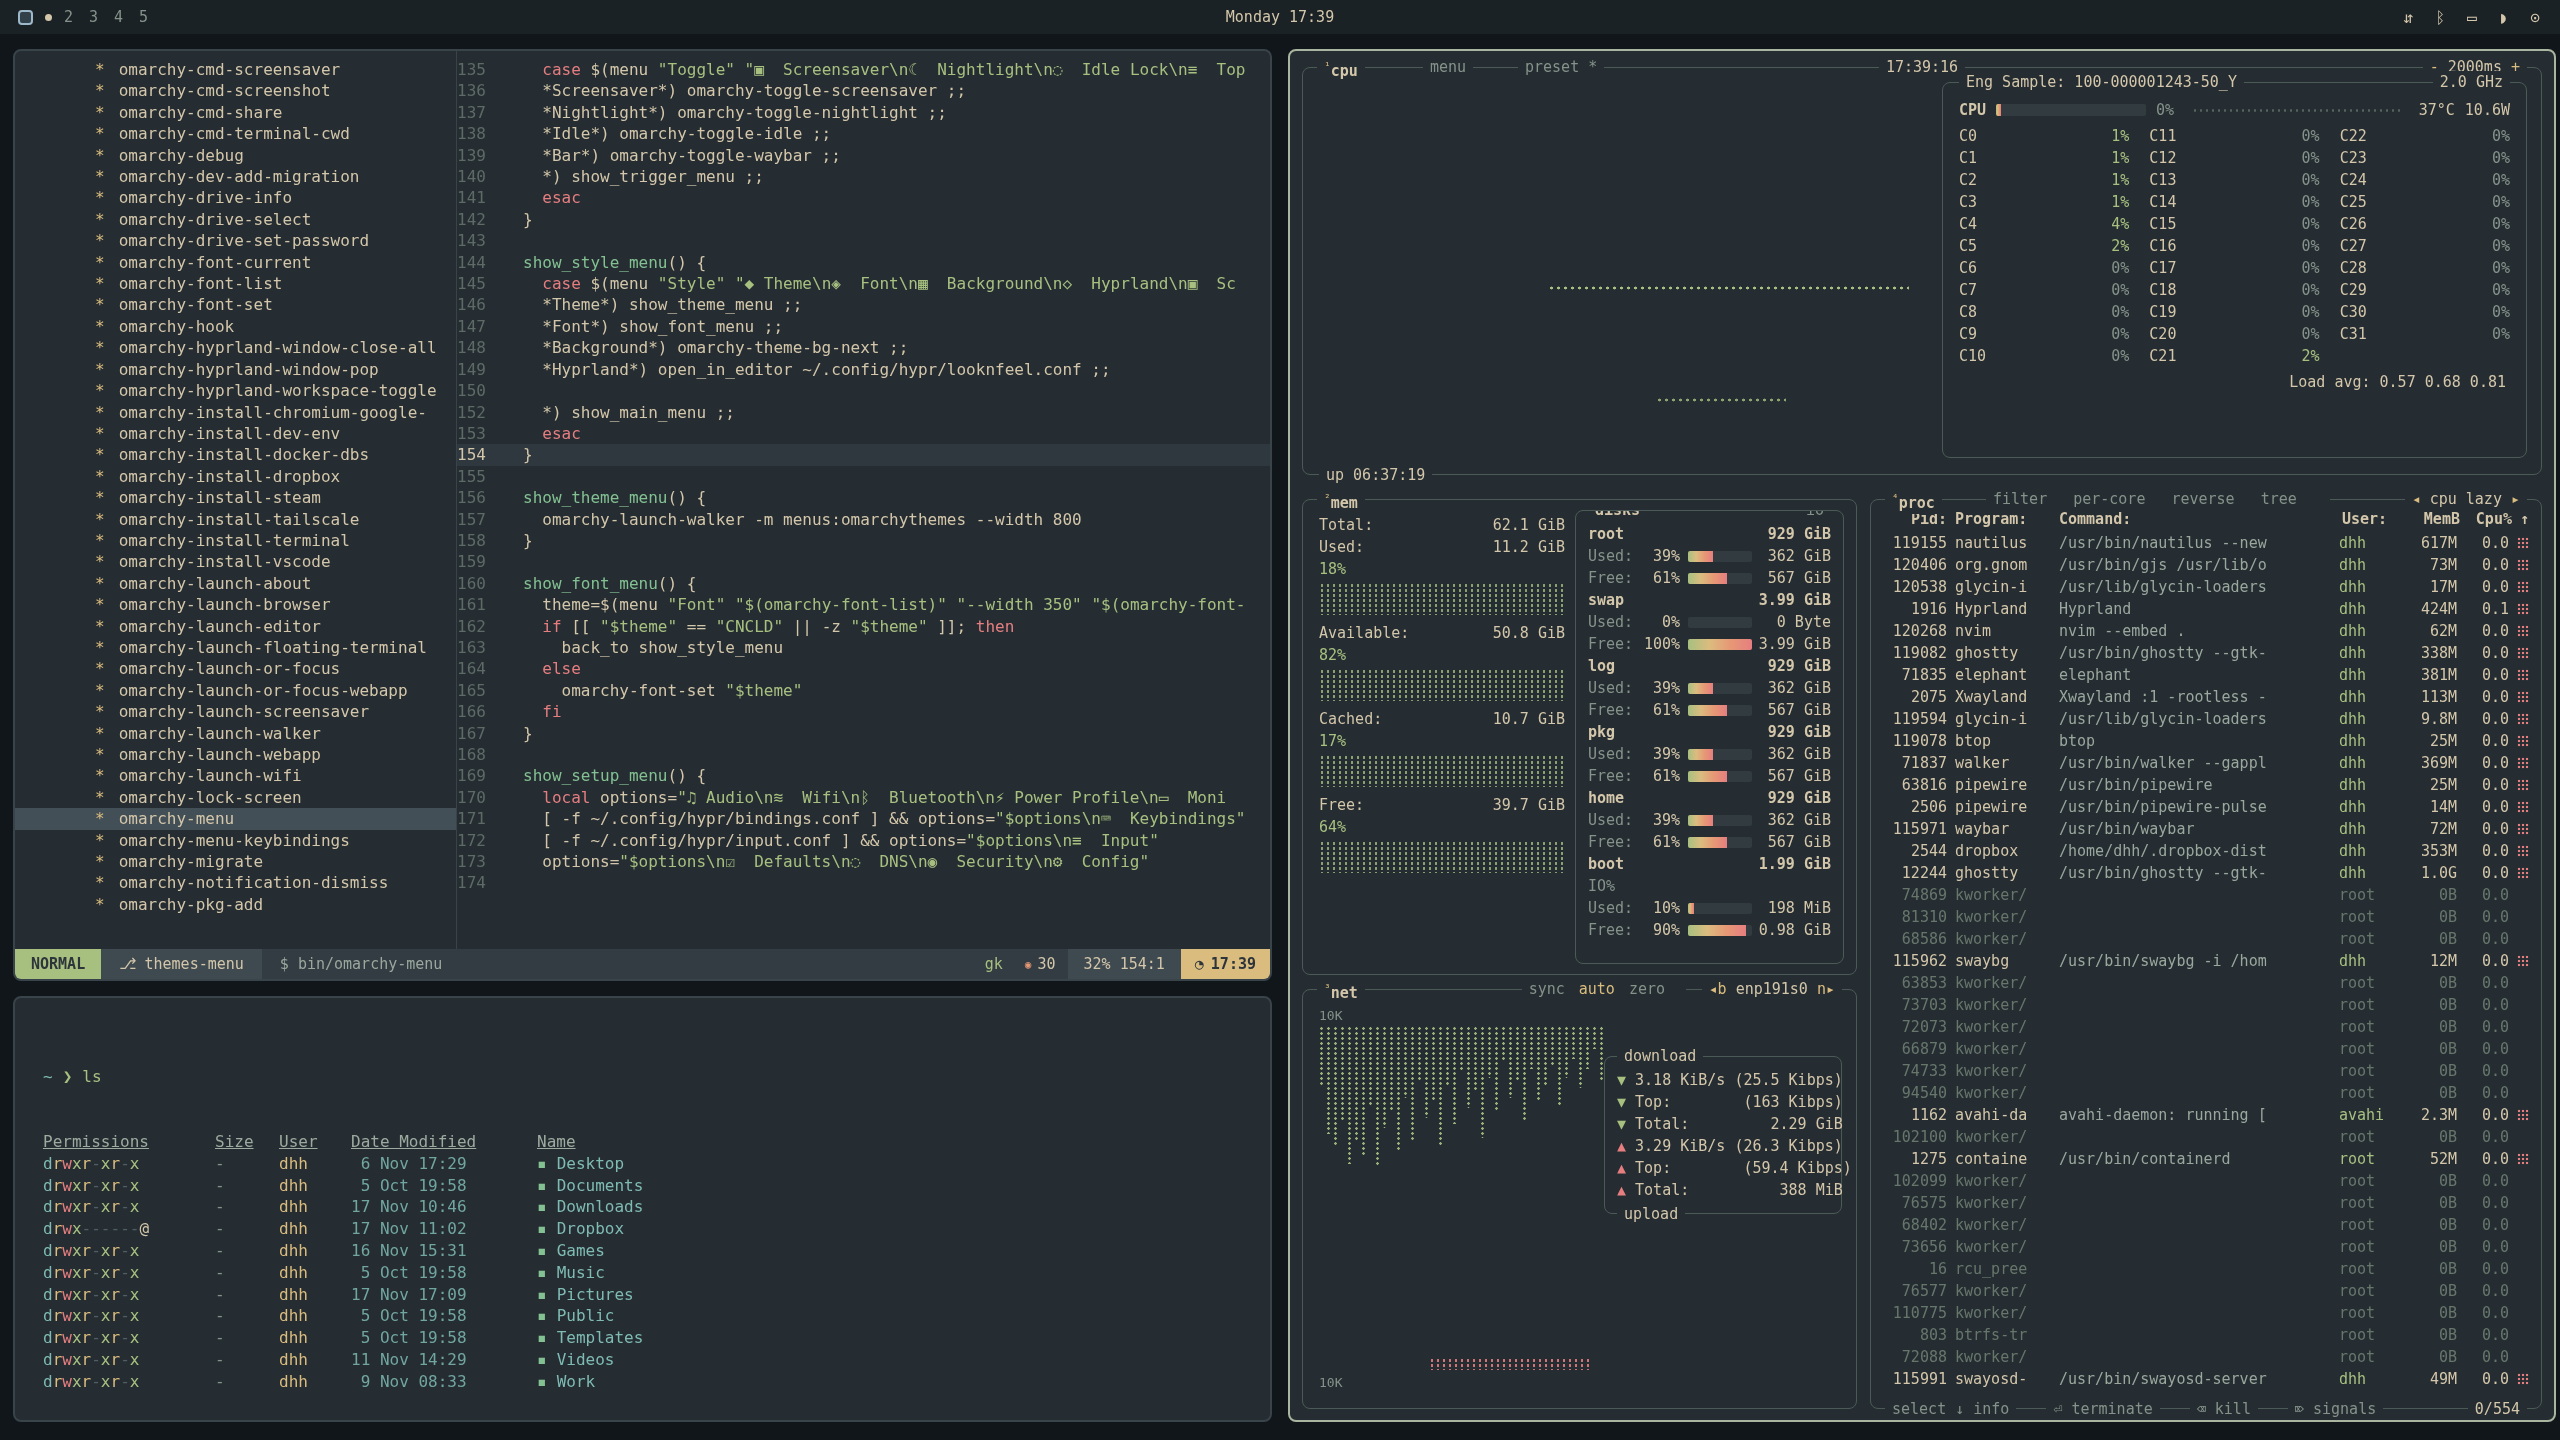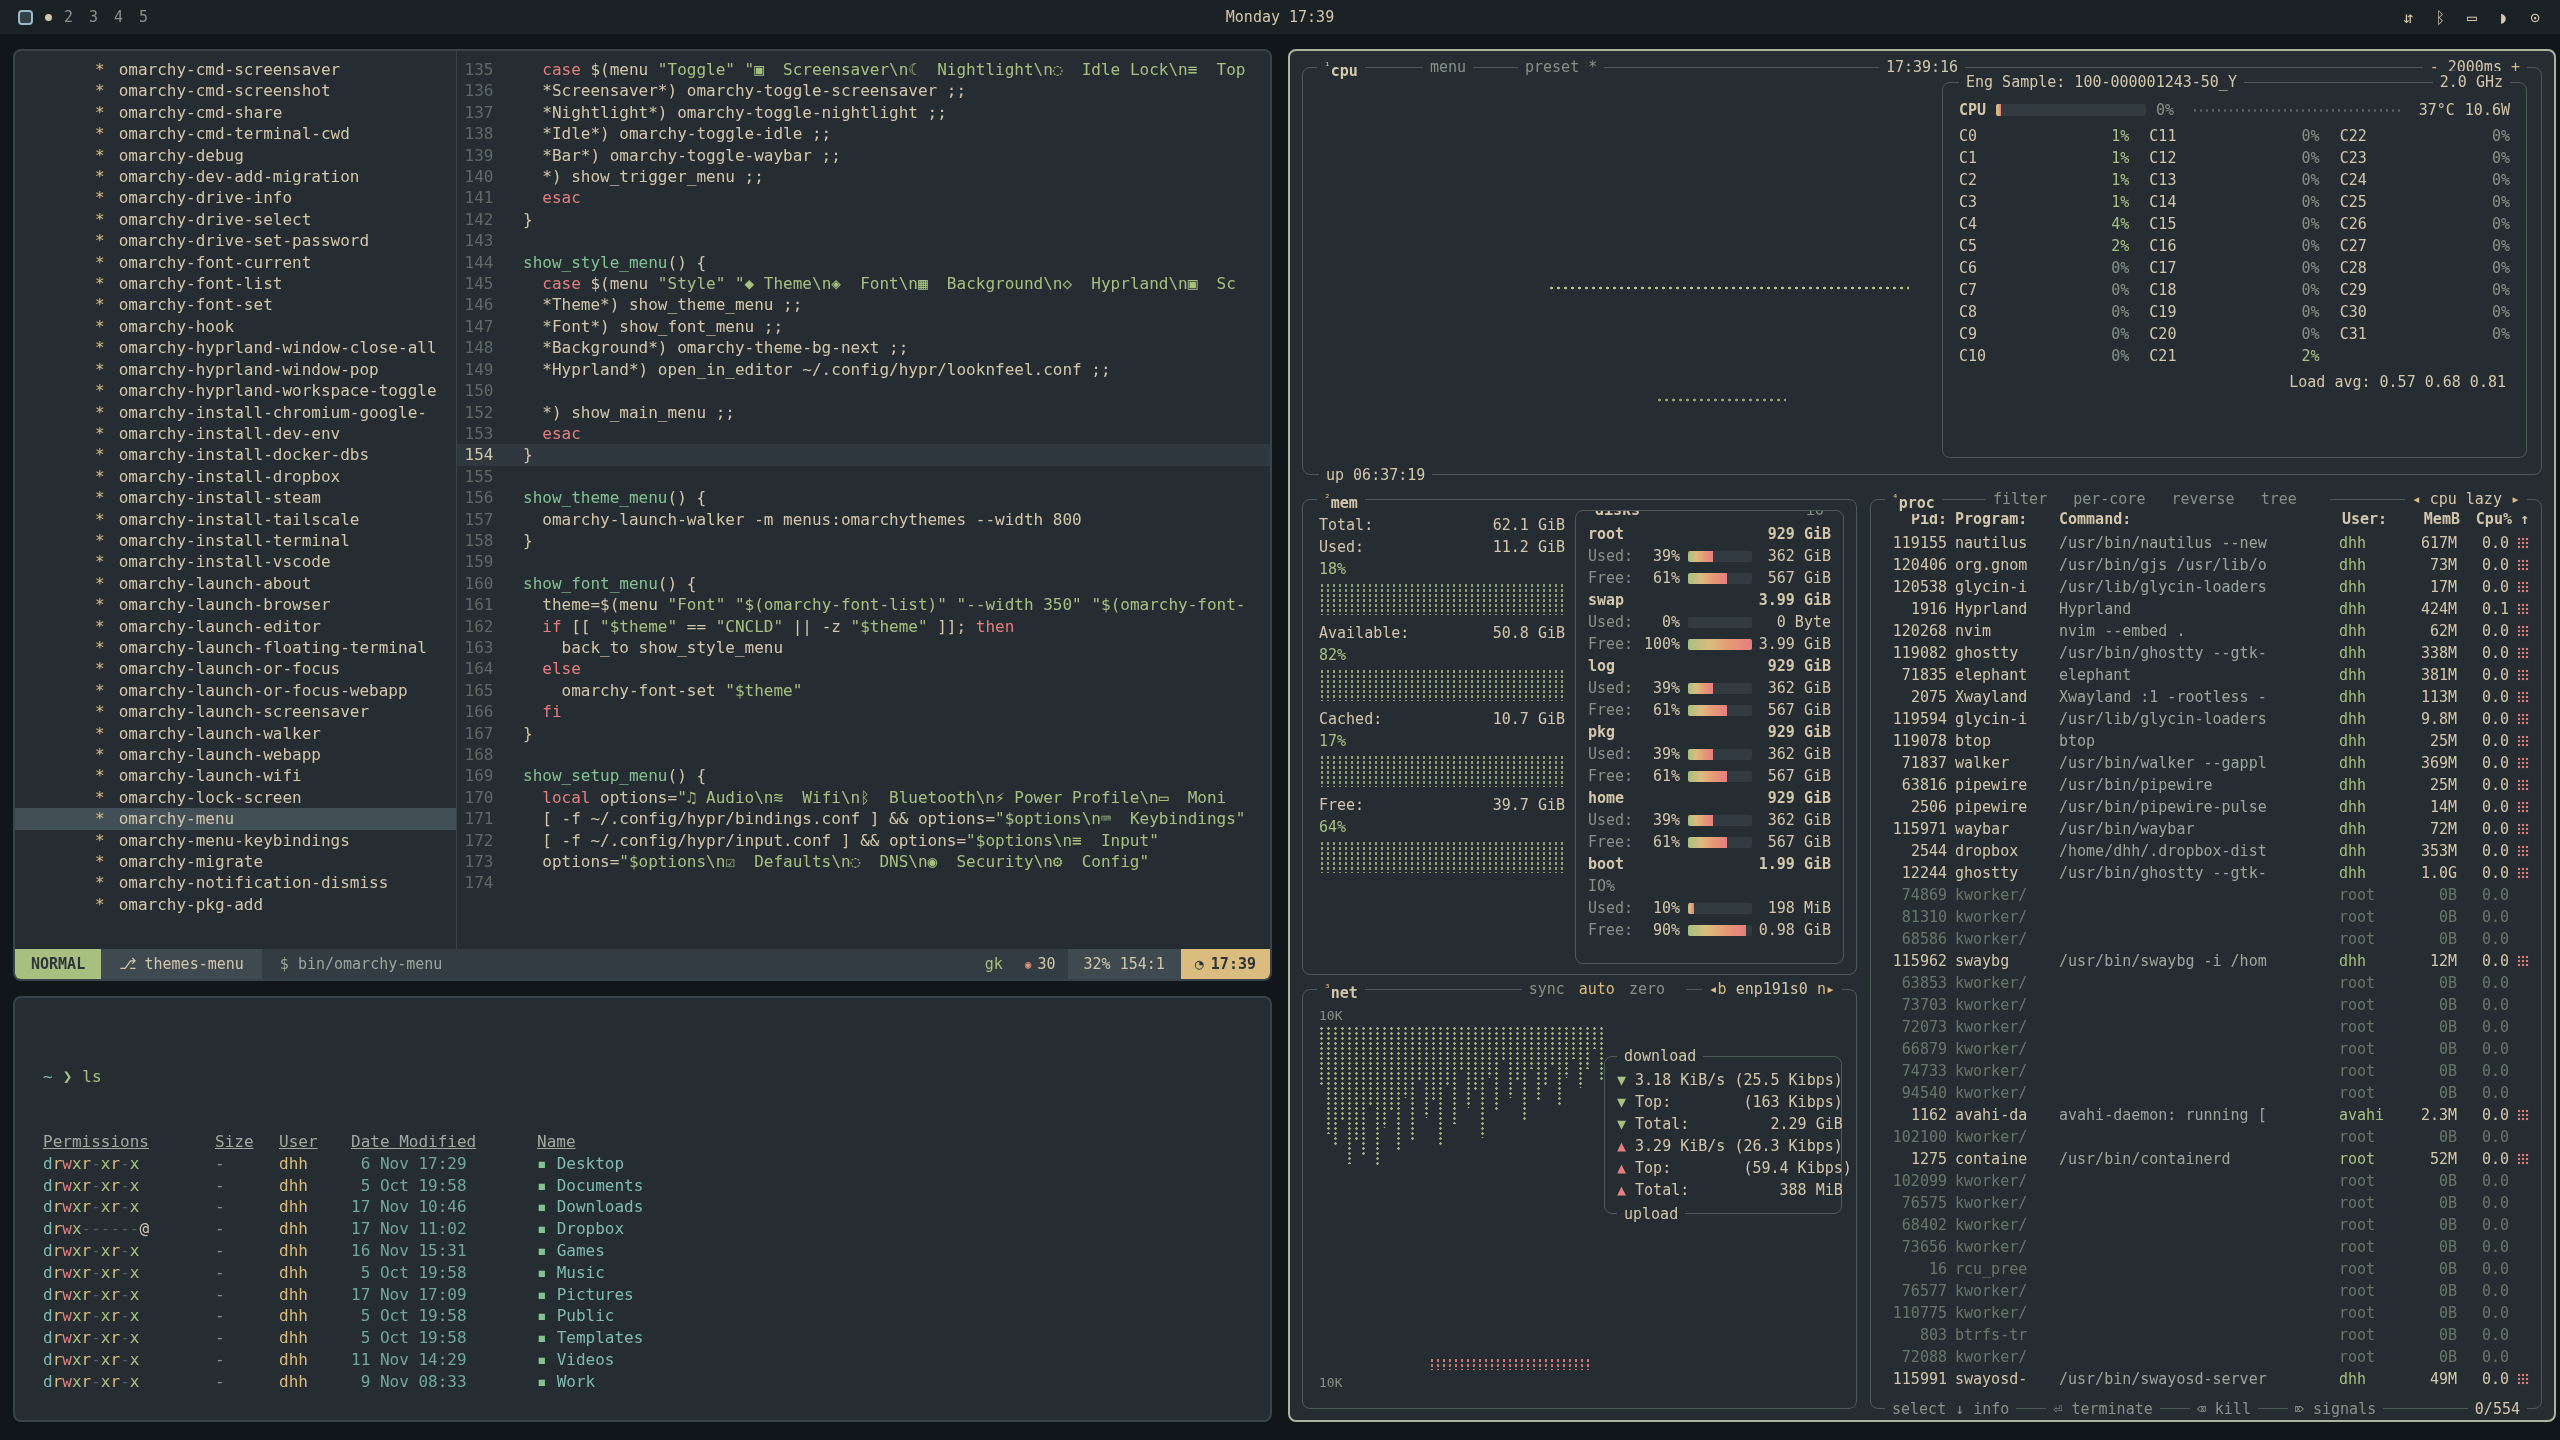--- a/index.html
+++ b/index.html
@@ -28,21 +28,21 @@
   
   .ed-body{display:flex;height:calc(100% - 30px);font-size:16px;line-height:21.4px;}
   .sidebar{width:442px;border-right:1px solid var(--border);padding-top:8px;overflow:hidden;white-space:nowrap;}
   .file-row{display:flex;gap:14px;padding-left:80px;overflow:hidden;}
   .file-row .star{color:var(--yellow);}
   .file-row .fname{color:var(--fg);}
   .file-row.sel{background:var(--sel);}
   .codepane{flex:1;padding-top:8px;overflow:hidden;}
   .code-line{display:flex;white-space:pre;}
   .code-line.hl{background:var(--hl);}
-  .lnum{width:66px;text-align:center;padding-right:22px;color:var(--dim);flex:none;}
+  .lnum{width:66px;text-align:left;padding-right:22px;color:var(--dim);flex:none;}
   .code-line.hl .lnum{color:var(--fg);}
   .t-p{color:var(--fg);} .t-k{color:var(--red);} .t-s{color:var(--green);} .t-f{color:var(--aqua);}
   
   .statusline{height:30px;background:var(--slbg);display:flex;align-items:center;font-size:15px;overflow:hidden;}
   .sl-mode{background:var(--green);color:#2d353b;font-weight:bold;padding:0 16px;height:100%;display:flex;align-items:center;}
   .sl-branch{background:var(--seg);padding:0 18px;height:100%;display:flex;align-items:center;gap:8px;color:var(--fg);}
   .sl-path{padding:0 18px;color:#9aa79d;}
   .sl-right{margin-left:auto;display:flex;align-items:center;height:100%;}
   .sl-reg{color:var(--green);padding:0 10px;}
   .sl-count{display:flex;gap:6px;align-items:center;padding:0 12px;}

